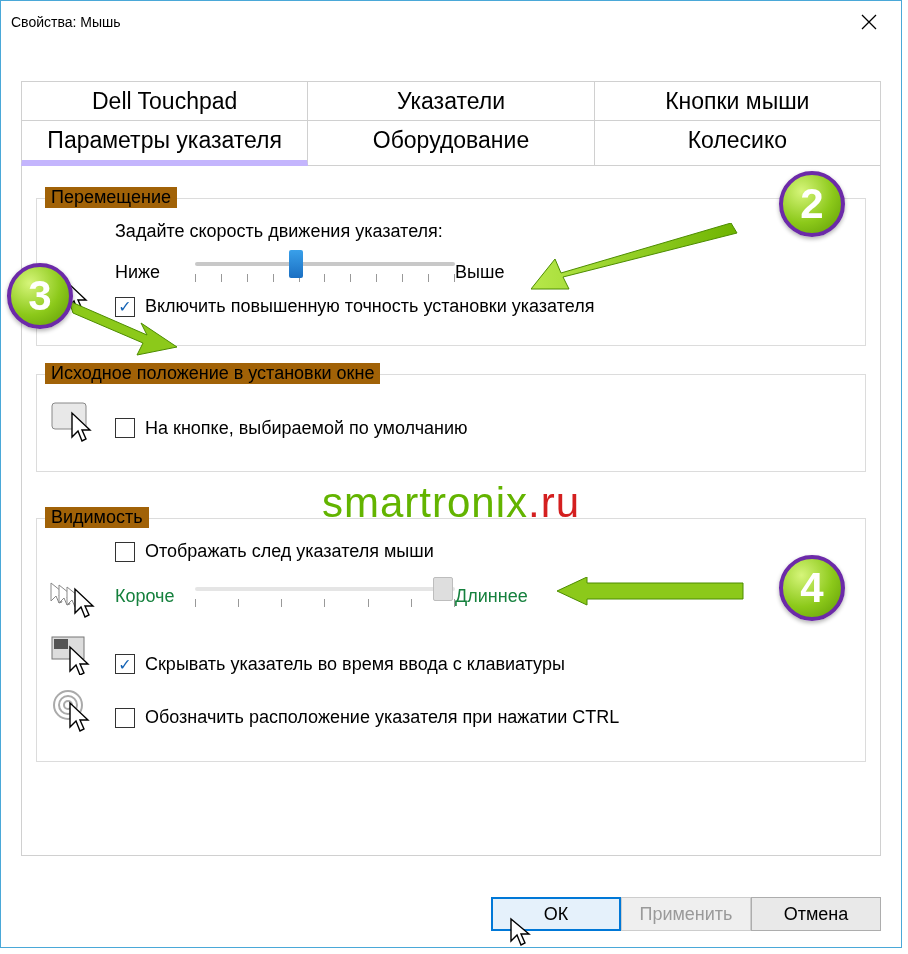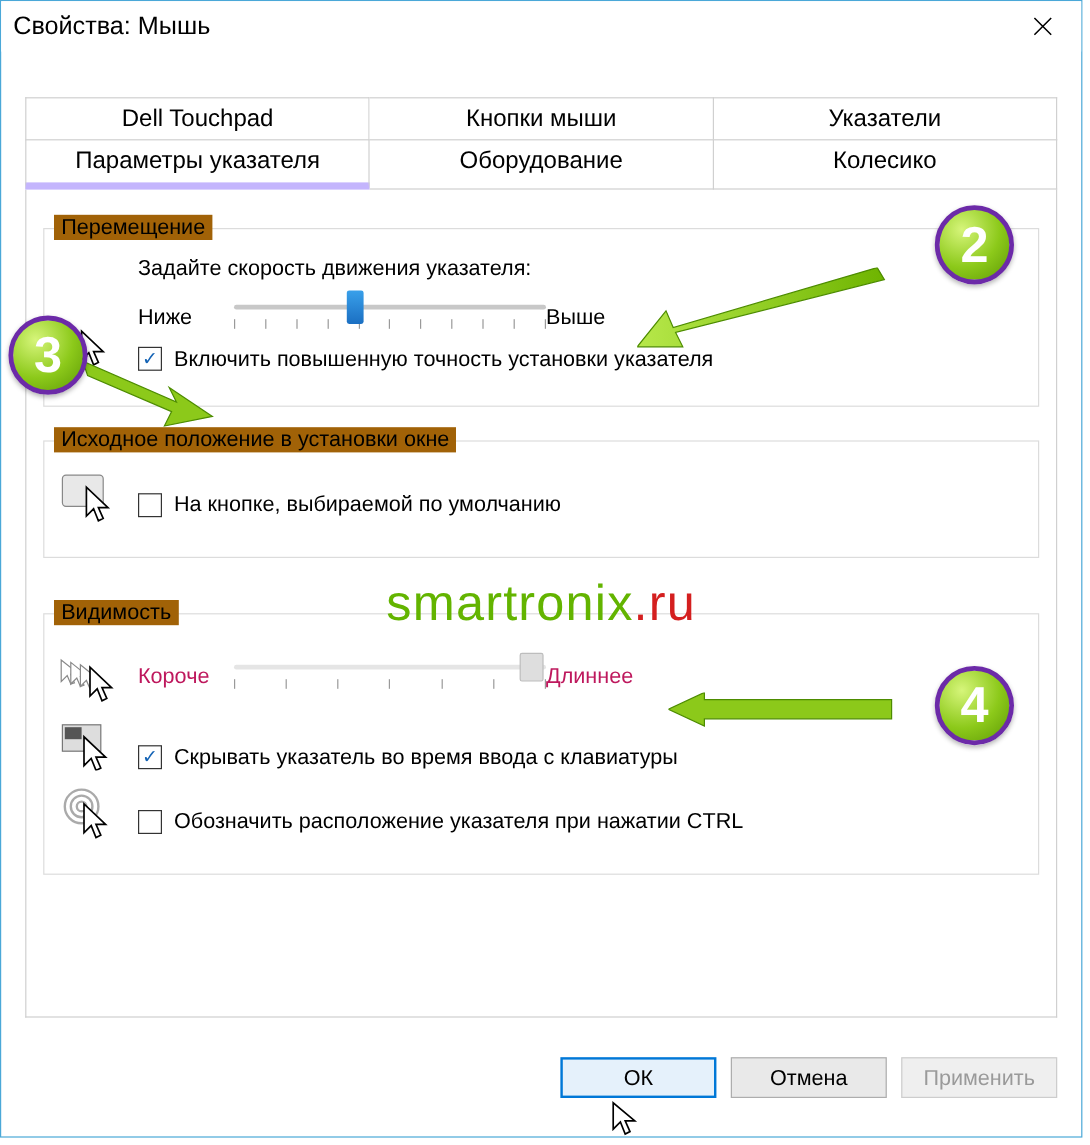--- a/index.html
+++ b/index.html
@@ -20,21 +20,21 @@
     position: relative;
     background: #fff;
   }
   .titlebar {
     height: 42px;
     display: flex;
     align-items: center;
     padding: 0 10px;
     background: #fff;
   }
-  .titlebar .title { font-size: 21px; }
+  .titlebar .title { font-size: 14px; }
   .titlebar .close {
     margin-left: auto;
     width: 44px;
     height: 32px;
     display: flex;
     align-items: center;
     justify-content: center;
     font-size: 22px;
     font-weight: 300;
   }
@@ -48,21 +48,21 @@
   .tabs-row {
     display: flex;
     border-bottom: none;
   }
   .tab {
     flex: 1;
     text-align: center;
     padding: 6px 4px;
     border: 1px solid #d0d0d0;
     background: #fff;
-    font-size: 20px;
+    font-size: 23px;
     position: relative;
   }
   .tabs-row.row1 .tab { border-bottom: none; }
   .tab.active {
     border-bottom: 6px solid #c4b5fd;
     z-index: 2;
   }
   .tab.inactive {
     background: #fff;
   }
@@ -151,28 +151,28 @@
     width: 14px; height: 28px;
     background: linear-gradient(#39a0ea, #1b6fc2);
     border-radius: 2px;
   }
   .slider.disabled .track { background: #e5e5e5; }
   .slider.disabled .thumb {
     background: #dedede;
     border: 1px solid #bdbdbd;
     width: 20px; height: 24px; top: -2px;
   }
-  .disabled-text { color: #be185d; }
+  .disabled-text { color: #15803d; }
   
   .button-bar {
     position: absolute;
     right: 20px;
-    bottom: 32px;
-    display: flex;
-    gap: 12px;
+    bottom: 16px;
+    display: flex;
+    gap: 0;
   }
   .btn {
     min-width: 130px;
     height: 34px;
     border: 1px solid #adadad;
     background: #e9e9e9;
     font-size: 18px;
     display: flex;
     align-items: center;
     justify-content: center;
@@ -234,22 +234,22 @@
       <svg width="16" height="16" viewBox="0 0 16 16">
           <path d="M1 1 L15 15 M15 1 L1 15" stroke="#000" stroke-width="1.3"></path>
         </svg>
     </div>
   </div>
 
   <div class="content">
 
     <div class="tabs-row row1">
       <div class="tab inactive"><span>Dell Touchpad</span></div>
+      <div class="tab inactive"><span>Указатели</span></div>
       <div class="tab inactive"><span>Кнопки мыши</span></div>
-      <div class="tab inactive"><span>Указатели</span></div>
     </div>
     <div class="tabs-row row2">
       <div class="tab active"><span>Параметры указателя</span></div>
       <div class="tab inactive"><span>Оборудование</span></div>
       <div class="tab inactive"><span>Колесико</span></div>
     </div>
 
     <div class="tab-body">
 
       <div class="group">
@@ -321,20 +321,24 @@
             <svg width="52" height="40" viewBox="0 0 52 40">
               <g fill="#fff" stroke="#888" stroke-width="1">
                   <path d="M3 2 L3 20 L8 15 L11 22 L14 21 L11 14 L18 14 Z"></path>
                   <path d="M11 4 L11 22 L16 17 L19 24 L22 23 L19 16 L26 16 Z"></path>
                   <path d="M19 6 L19 24 L24 19 L27 26 L30 25 L27 18 L34 18 Z"></path>
                 </g>
               <path d="M27 8 L27 32 L33 26 L37 36 L41 34 L37 25 L45 25 Z" fill="#fff" stroke="#000" stroke-width="1.4"></path>
             </svg>
           </div>
           <div class="opt-col">
+            <label class="checkbox">
+              <span class="box"></span>
+              <span>Отображать след указателя мыши</span>
+            </label>
             <div class="slider-row">
               <span class="slider-label disabled-text">Короче</span>
               <div class="slider disabled">
                 <div class="track"></div>
                 <div class="ticks">
                     <div class="tick"></div>
                     <div class="tick"></div>
                     <div class="tick"></div>
                     <div class="tick"></div>
                     <div class="tick"></div>
@@ -382,25 +386,25 @@
         </div>
 
       </div>
     </div>
   </div>
 
   <div class="button-bar">
     <div class="btn default">
         <span>ОК</span>
       </div>
+    <div class="btn disabled">
+        <span>Применить</span>
+      </div>
     <div class="btn">
         <span>Отмена</span>
-      </div>
-    <div class="btn disabled">
-        <span>Применить</span>
       </div>
   </div>
 
   <div class="badge" style="top:170px; right:56px;">2</div>
   <svg class="arrow" style="top:222px; left:530px;" width="210" height="70">
     <defs>
         <linearGradient id="ag2" x1="0" x2="1">
           <stop offset="0" stop-color="#b7e84a"></stop>
           <stop offset="1" stop-color="#6eb400"></stop>
         </linearGradient>

